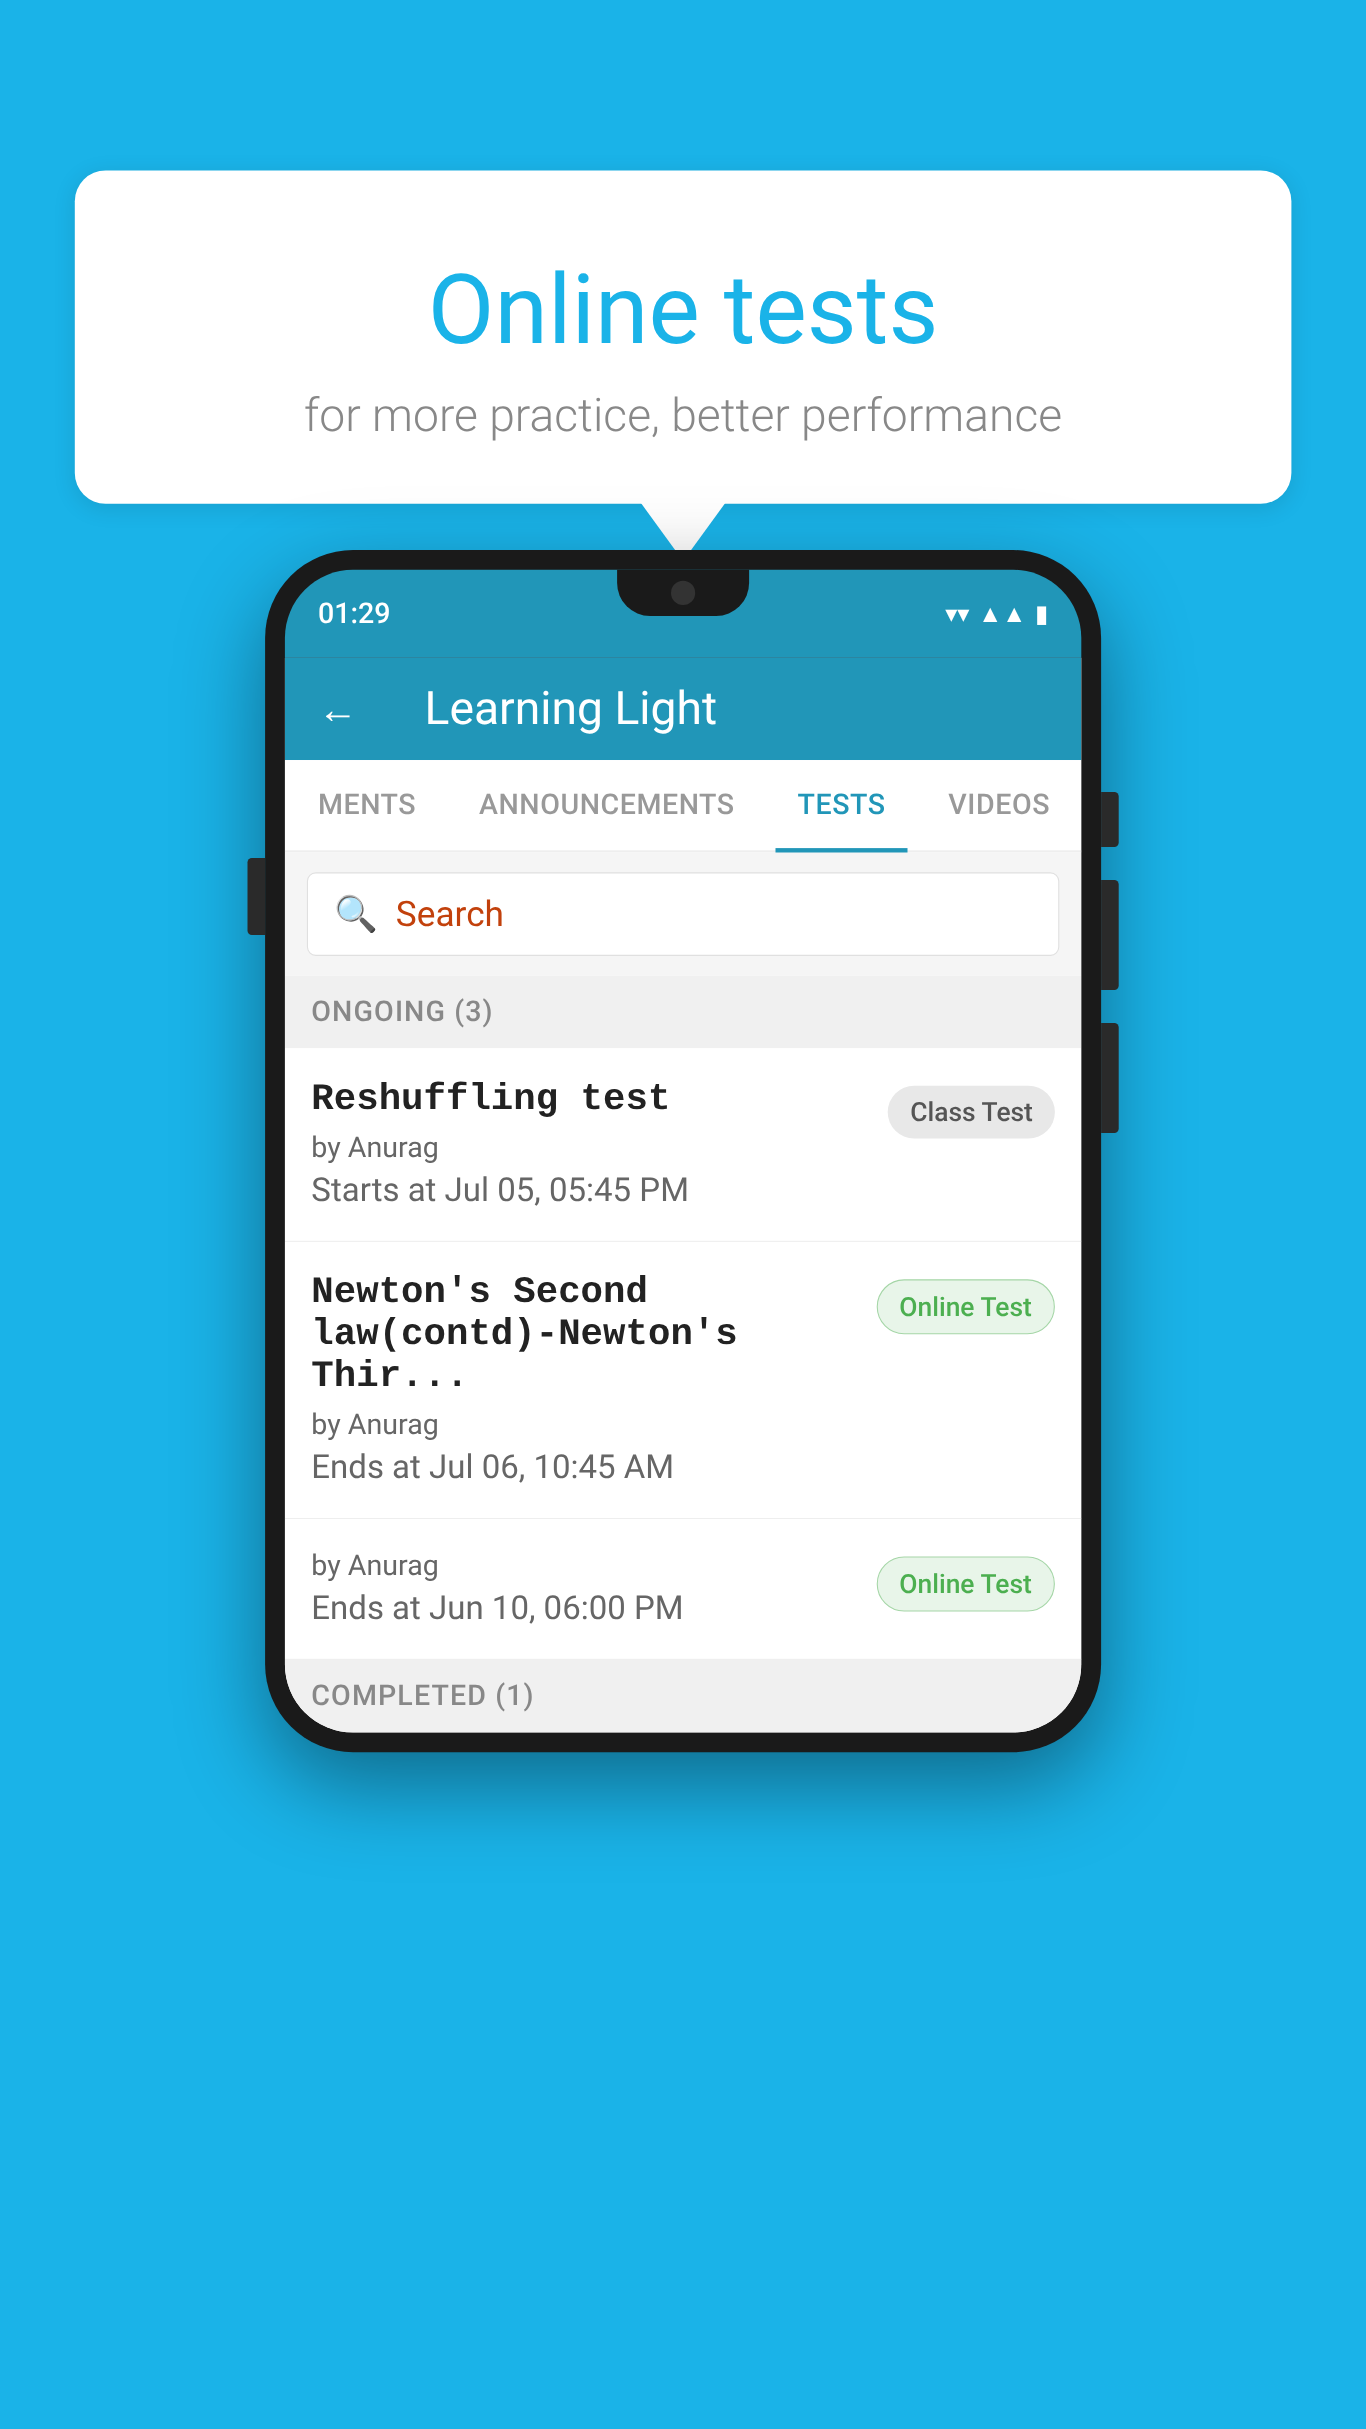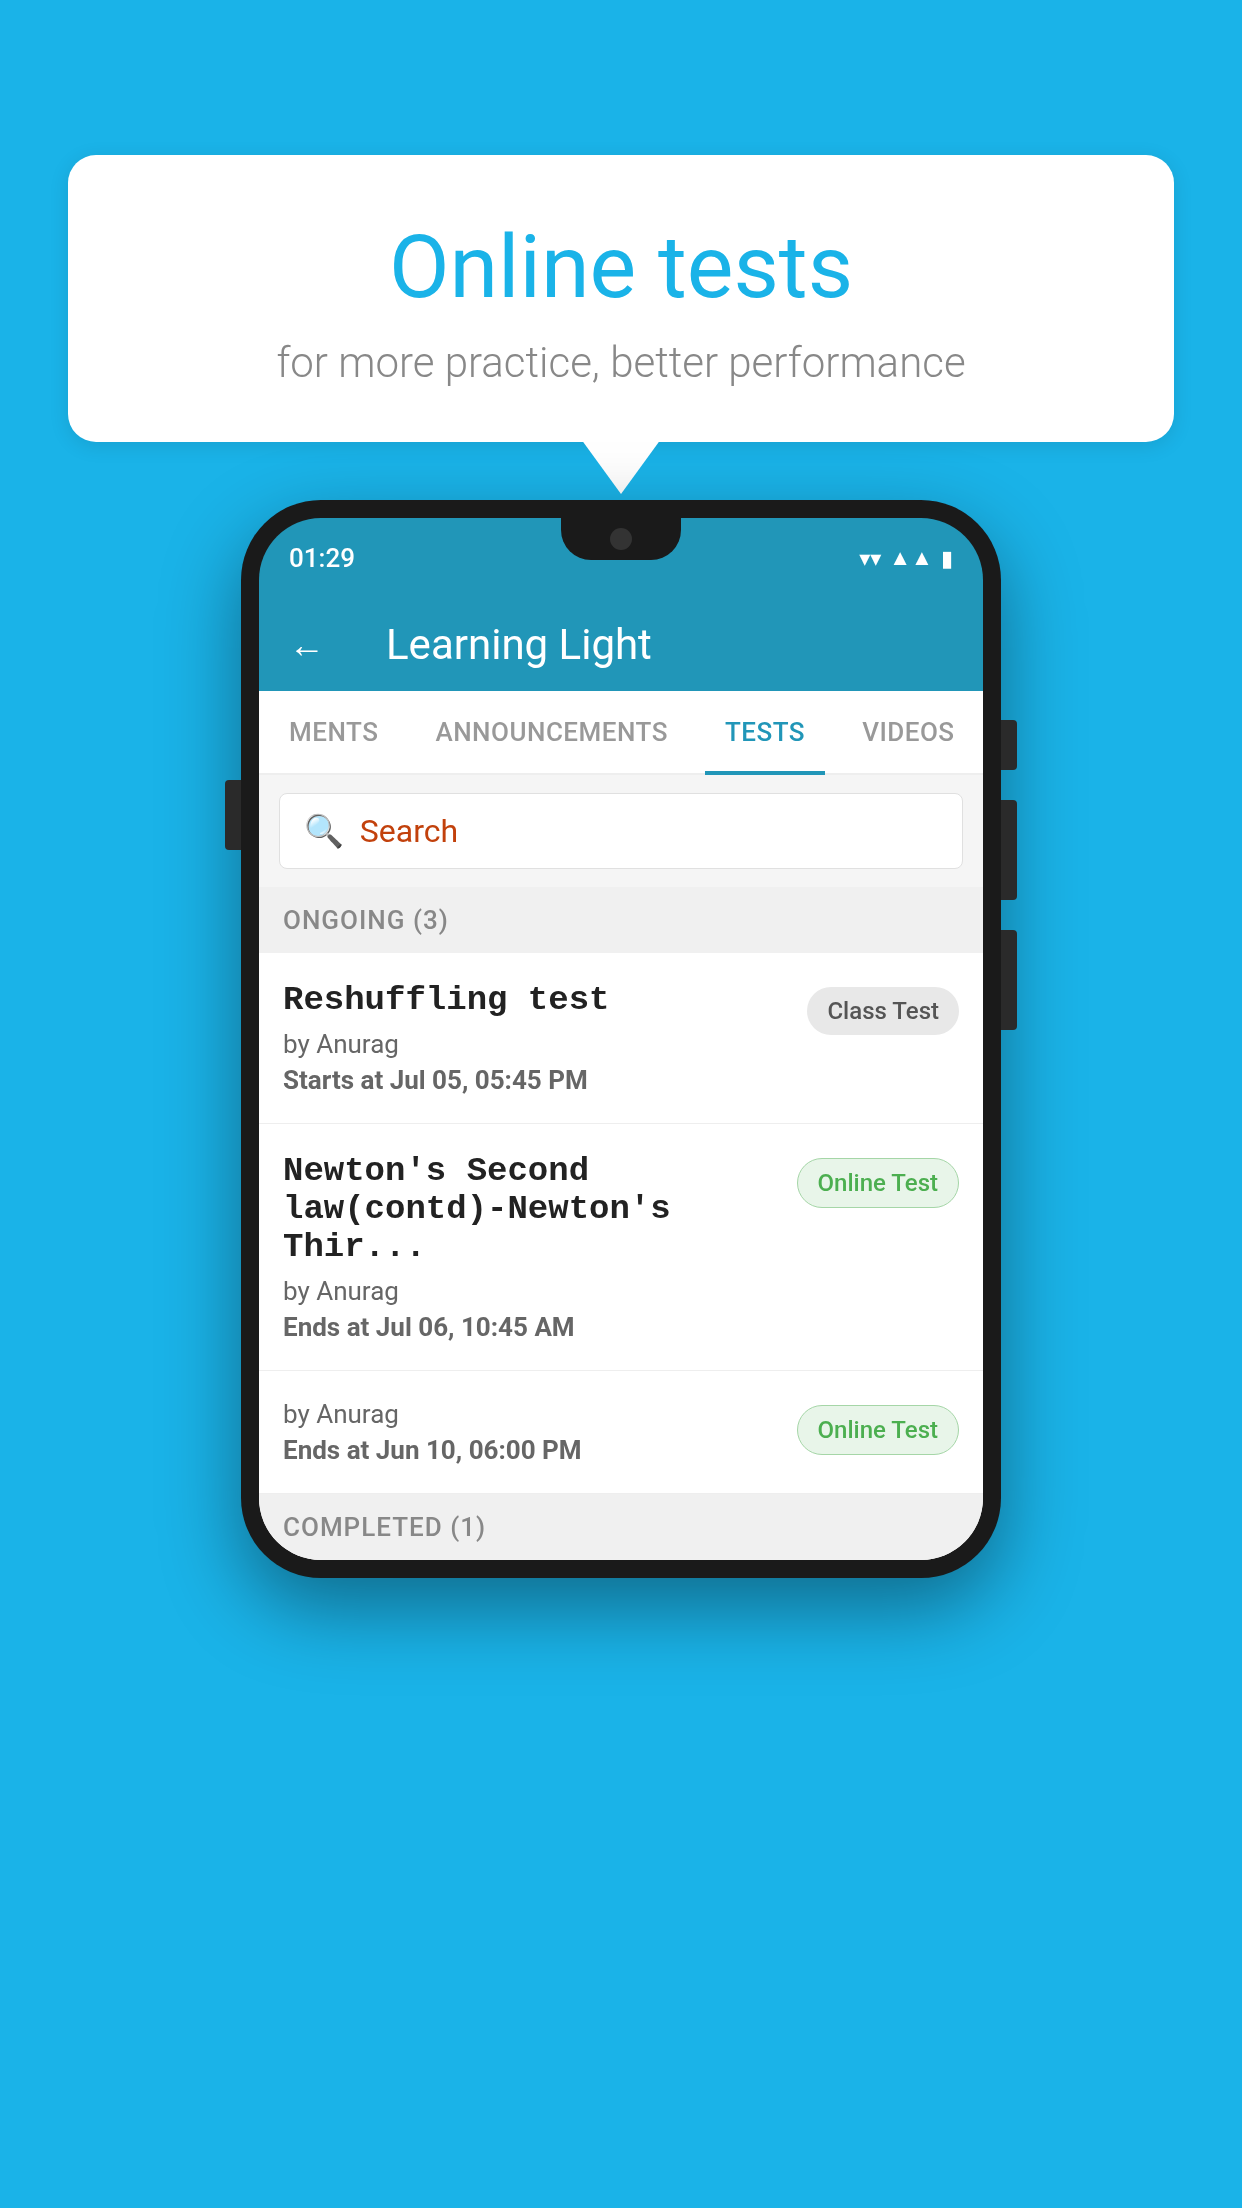--- a/index.html
+++ b/index.html
@@ -14,21 +14,21 @@
     }
 
     
     .speech-bubble {
       position: absolute;
       top: 155px;
       left: 68px;
       right: 68px;
       background: white;
       border-radius: 28px;
-      padding: 60px 50px 55px;
+      padding: 76px 50px 55px;
       text-align: center;
       box-shadow: 0 4px 20px rgba(0,0,0,0.1);
     }
 
     .speech-bubble::after {
       content: '';
       position: absolute;
       bottom: -52px;
       left: 50%;
       transform: translateX(-50%);
@@ -243,23 +243,22 @@
       font-family: Liberation Mono, monospace;
     }
 
     .test-by {
       font-size: 26px;
       color: #666;
       margin-bottom: 6px;
     }
 
     .test-time {
-      font-size: 26px;
+      font-size: 30px;
       color: #666;
-      font-weight: bold;
     }
 
     .test-badge {
       border-radius: 30px;
       padding: 10px 20px;
       font-size: 24px;
       font-weight: 500;
       white-space: nowrap;
       margin-top: 6px;
     }

